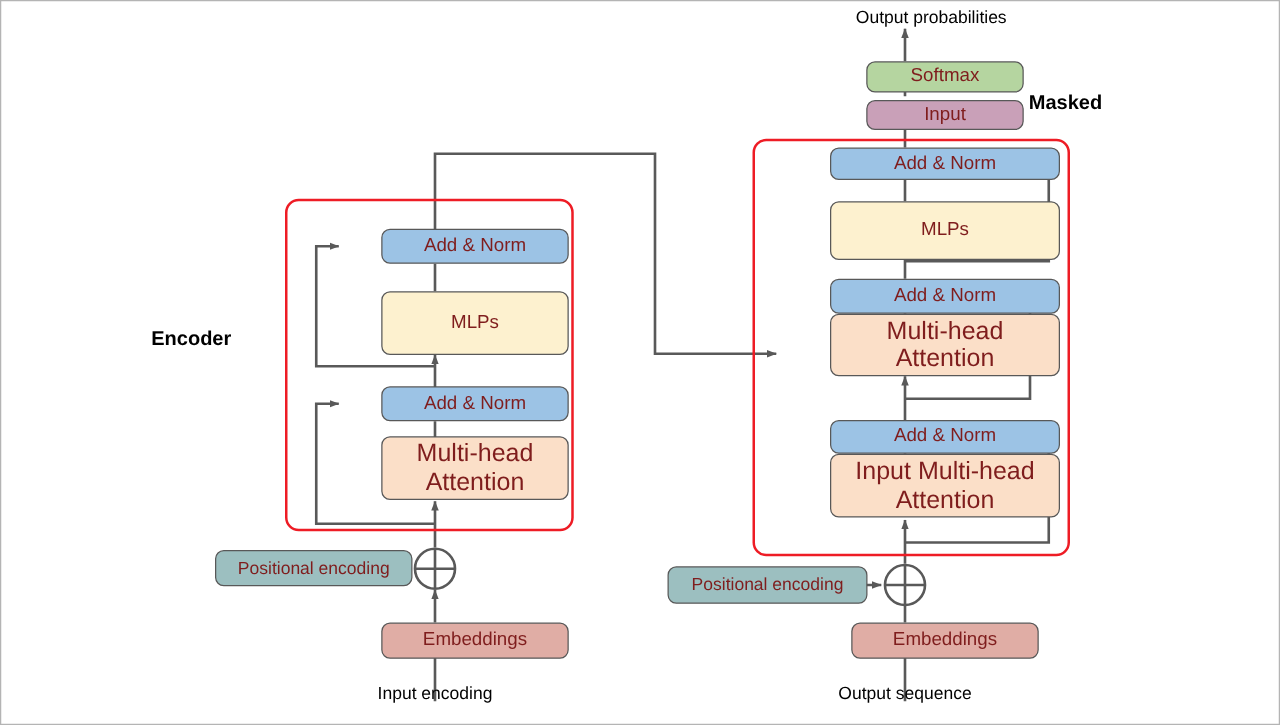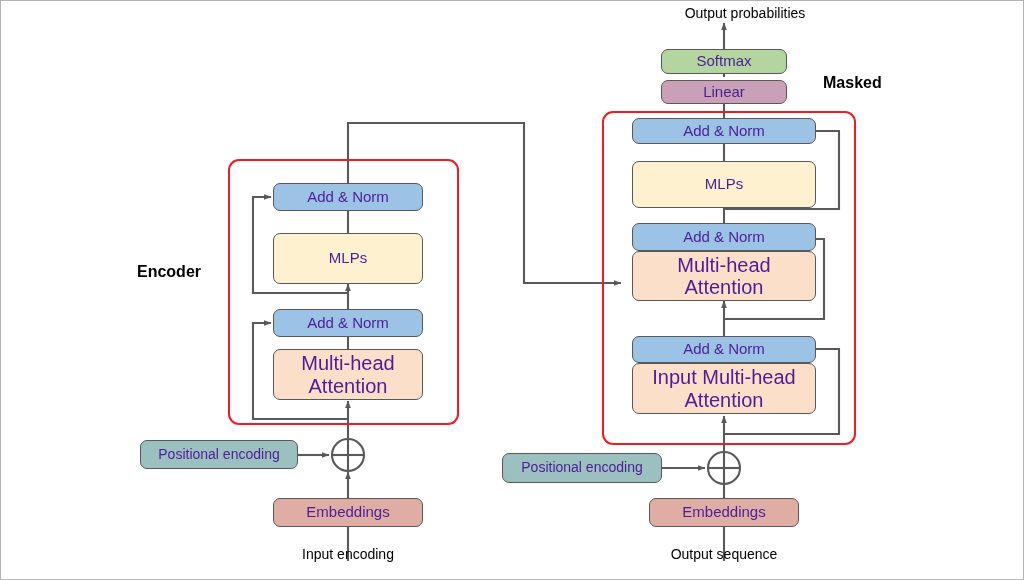--- a/index.html
+++ b/index.html
@@ -23,25 +23,26 @@
   
   .node {
     position: absolute;
     box-sizing: border-box;
     border: 1.6px solid #585858;
     border-radius: 7px;
     display: flex;
     align-items: center;
     justify-content: center;
     text-align: center;
-    color: #4c1d95;
+    color: #7f1d1d;
     font-size: 15px;
     line-height: 1.12;
     z-index: 4;
     white-space: pre-line;
+    margin-left: 32px;
   }
   .node.two-line { font-size: 20px; }
   
   .group-box {
     position: absolute;
     box-sizing: border-box;
     border: 2.2px solid #ee1c25;
     border-radius: 11px;
     background: transparent;
     z-index: 2;
@@ -154,21 +155,21 @@
     <path class="wire" d="M723,160 L723,143"></path>
 
     <path class="wire" d="M723,117 L723,79"></path>
 
     <path class="wire" d="M723,76 L723,55"></path>
 
     <path class="wire" d="M723,48 L723,22" marker-end="url(#arrow)"></path>
   </svg>
 
   <div class="group-box" style="left:227px; top:158px; width:231px; height:266px;"></div>
-  <div class="group-label" style="left:120px; top:262px;margin-left:16px;">Encoder</div>
+  <div class="group-label" style="left:120px; top:262px;">Encoder</div>
 
   <div class="group-box" style="left:601px; top:110px; width:254px; height:334px;"></div>
   <div class="group-label" style="left:822px; top:73px;">Masked</div>
 
   <div class="node" style="left:272px; top:182px; width:150px; height:28px; background:#9cc3e5;">Add &amp; Norm</div>
 
   <div class="node" style="left:272px; top:232px; width:150px; height:51px; background:#fdf1cf;">MLPs</div>
 
   <div class="node" style="left:272px; top:308px; width:150px; height:28px; background:#9cc3e5;">Add &amp; Norm</div>
 
@@ -176,21 +177,21 @@
 Attention</div>
 
   <div class="node" style="left:139px; top:439px; width:158px; height:29px; background:#9cbfc0; font-size:14px;">Positional encoding</div>
 
   <div class="node" style="left:272px; top:497px; width:150px; height:29px; background:#e0ada5;">Embeddings</div>
 
   <div class="caption" style="left:287px; top:545px; width:120px;">Input encoding</div>
 
   <div class="node" style="left:660px; top:48px; width:126px; height:25px; background:#b5d5a0;">Softmax</div>
 
-  <div class="node" style="left:660px; top:79px; width:126px; height:24px; background:#c9a0b8;">Linear</div>
+  <div class="node" style="left:660px; top:79px; width:126px; height:24px; background:#c9a0b8;">Input</div>
 
   <div class="node" style="left:631px; top:117px; width:184px; height:26px; background:#9cc3e5;">Add &amp; Norm</div>
 
   <div class="node" style="left:631px; top:160px; width:184px; height:47px; background:#fdf1cf;">MLPs</div>
 
   <div class="node" style="left:631px; top:222px; width:184px; height:28px; background:#9cc3e5;">Add &amp; Norm</div>
 
   <div class="node two-line" style="left:631px; top:250px; width:184px; height:50px; background:#fbdfc8;">Multi-head
 Attention</div>
 

